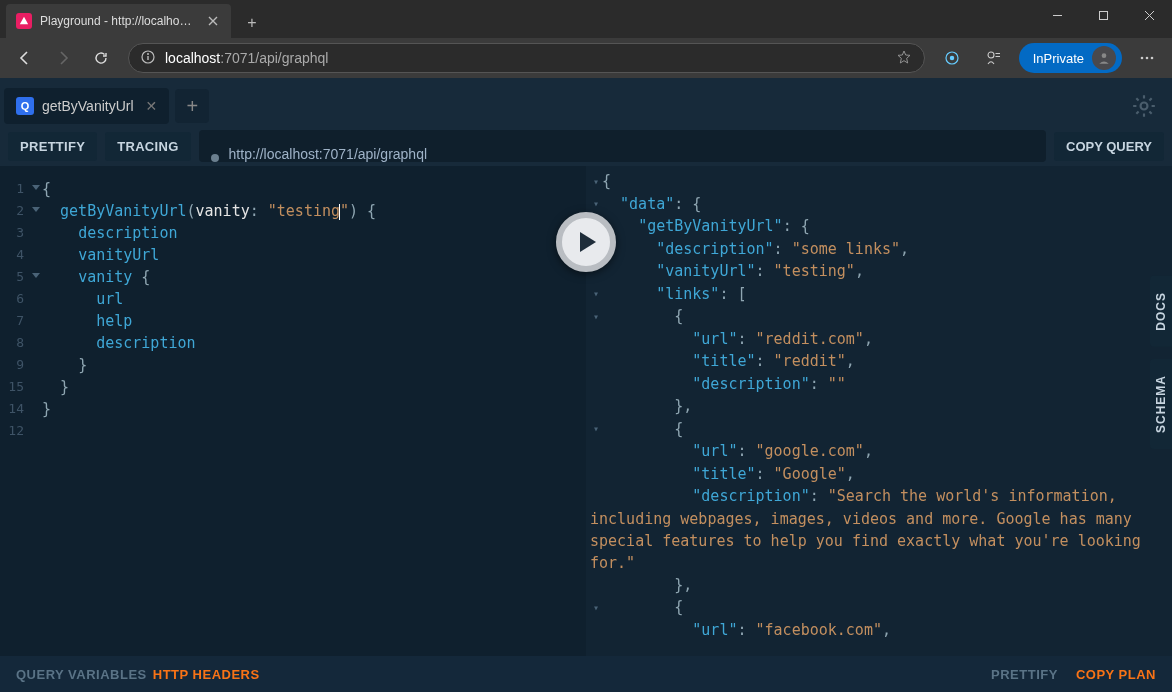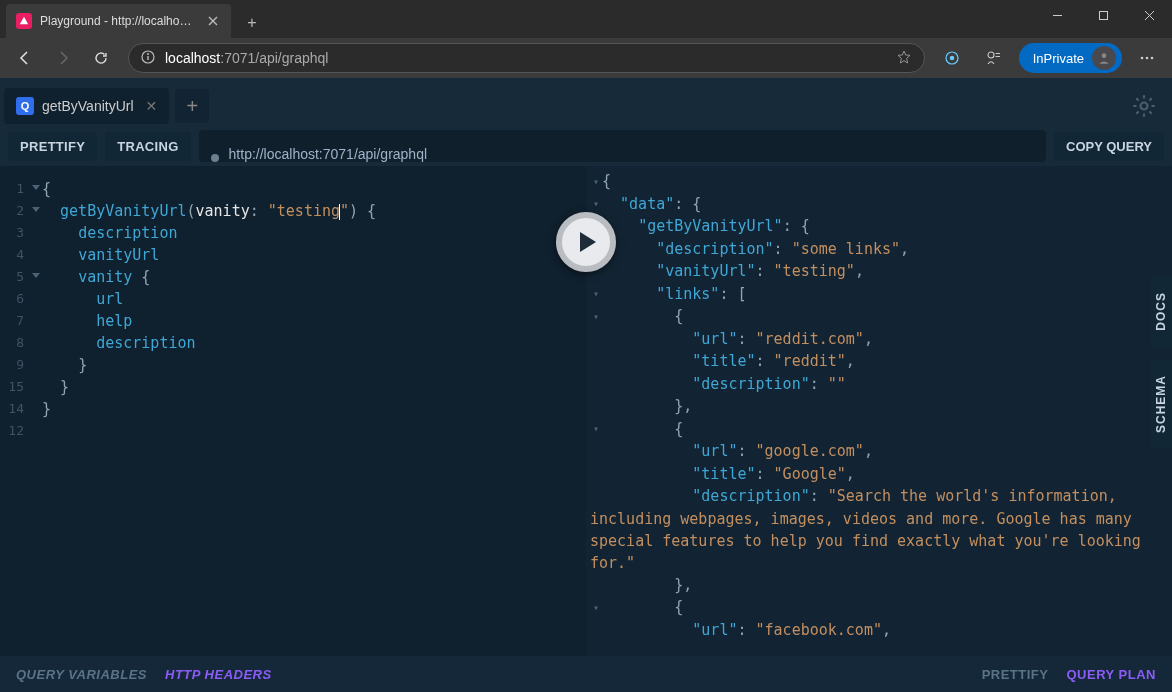--- a/index.html
+++ b/index.html
@@ -53,24 +53,24 @@
   .tok-punc { color:#8fa6b2; }
   .tok-key { color:#3fa7d6; }
   .tok-val-str { color:#c38f5f; }
   .result { font-family: "Consolas","Menlo",monospace; font-size: 15px; line-height: 22px; padding: 4px 0 0 4px; color:#c7d5e0; white-space: pre-wrap; word-break: break-word; }
   .result .foldcol { display:inline-block; width:12px; text-align:center; color:#4a6377; font-size:10px; vertical-align:middle;}
   .run-btn { position:absolute; left:50%; top:46px; transform:translateX(-50%); width:60px; height:60px; border-radius:50%; background:#e8eaed; display:flex; align-items:center; justify-content:center; box-shadow: 0 2px 8px rgba(0,0,0,.5); z-index:5; border:6px solid #b9bdc2;}
   .run-btn svg { margin-left:4px; }
   .side-tabs { position:absolute; right:0; top:290px; display:flex; flex-direction:column; gap:12px; z-index:6;}
   .side-tab { background:#122736; color:#c7d5e0; font-size:12px; font-weight:600; letter-spacing:1px; padding: 16px 4px; writing-mode: vertical-rl; transform: rotate(180deg); border-radius: 0 4px 4px 0; }
   .bottom-bar { height: 36px; background:#14283a; display:flex; align-items:center; padding: 0 16px; font-size:13px; font-weight:600; letter-spacing:.5px; }
-  .bottom-left { display:flex; gap:18px;font-style:italic; }
+  .bottom-left { display:flex; gap:6px; }
   .bottom-right { margin-left:auto; display:flex; gap:18px; }
   .bb-item { color:#5a7386; }
-  .bb-item.active { color:#8b5cf6; }
+  .bb-item.active { color:#f97316; }
   .cursor-line { display:inline-block; width:1px; height:16px; background:#fff; vertical-align:middle; margin-left:-1px;}
 </style>
 </head>
 <body>
 
 <div class="browser-chrome">
   <div class="title-bar">
     <div class="tab-strip">
       <div class="browser-tab">
         <span class="favicon">
@@ -260,16 +260,16 @@
     </div>
   </div>
 
   <div class="bottom-bar">
     <div class="bottom-left">
       <span class="bb-item">QUERY VARIABLES</span>
       <span class="bb-item active">HTTP HEADERS</span>
     </div>
     <div class="bottom-right">
       <span class="bb-item">PRETTIFY</span>
-      <span class="bb-item active">QUERY PLAN</span>
+      <span class="bb-item active">COPY PLAN</span>
     </div>
   </div>
 </div>
 
 </body></html>

